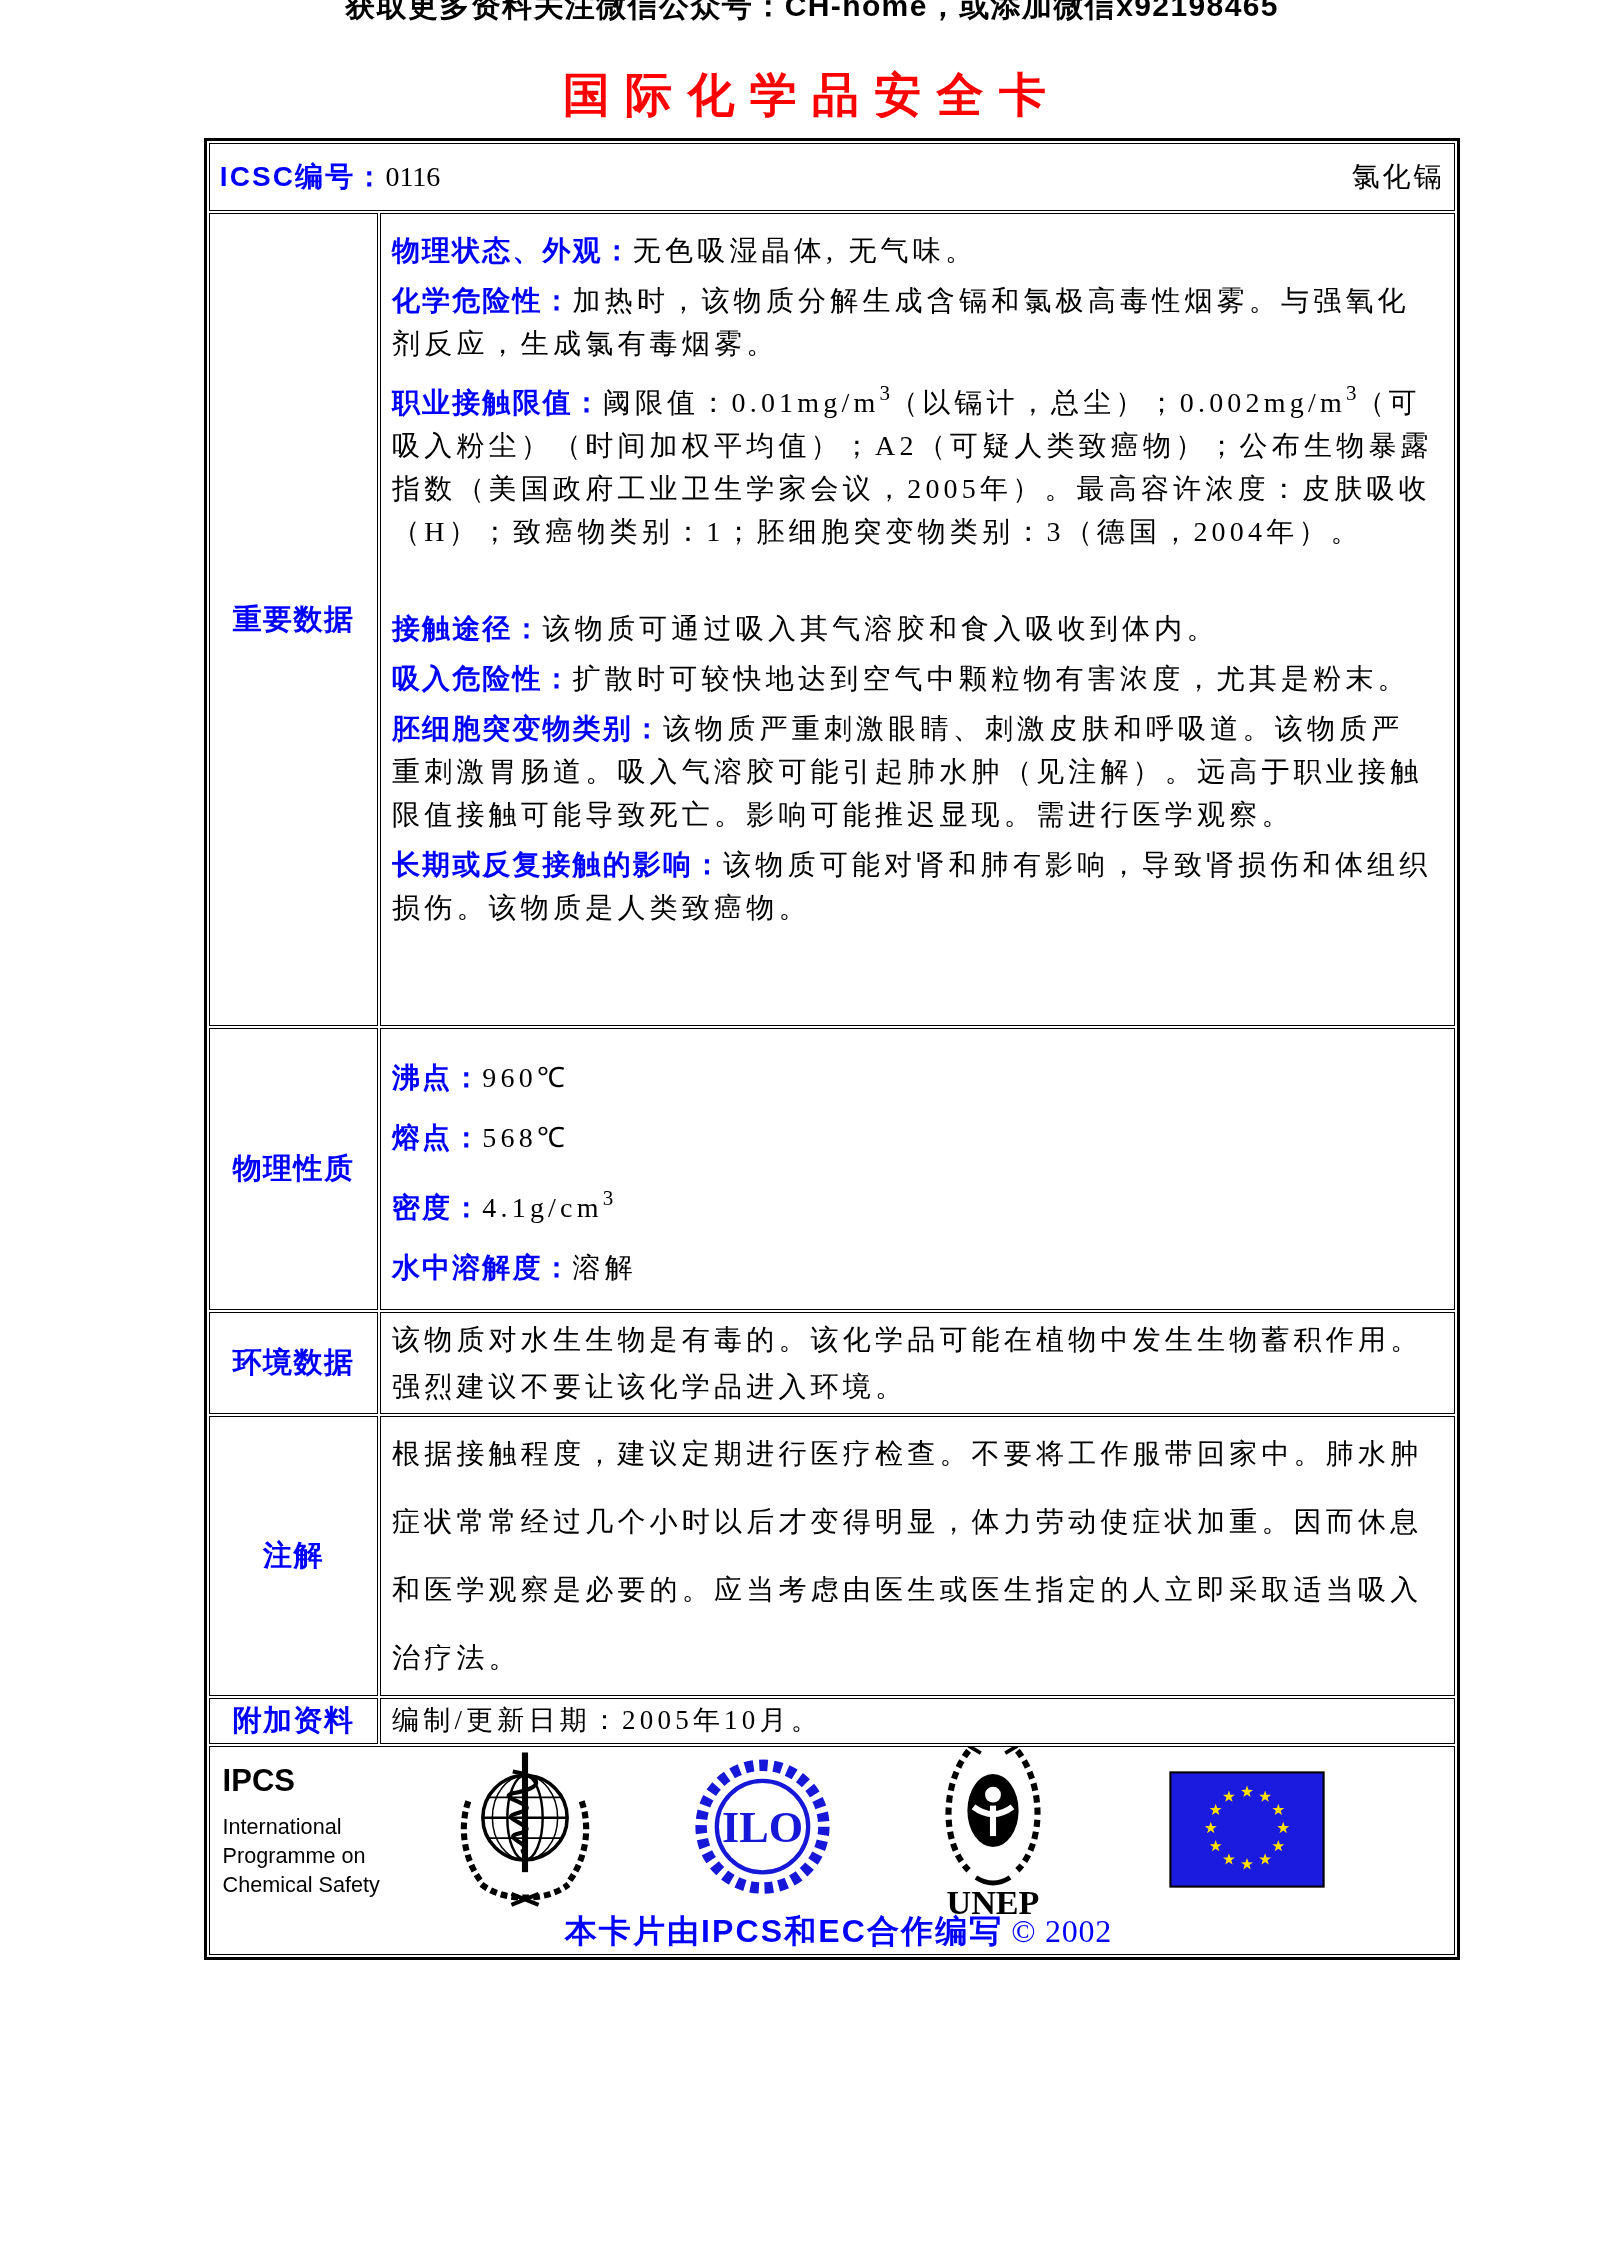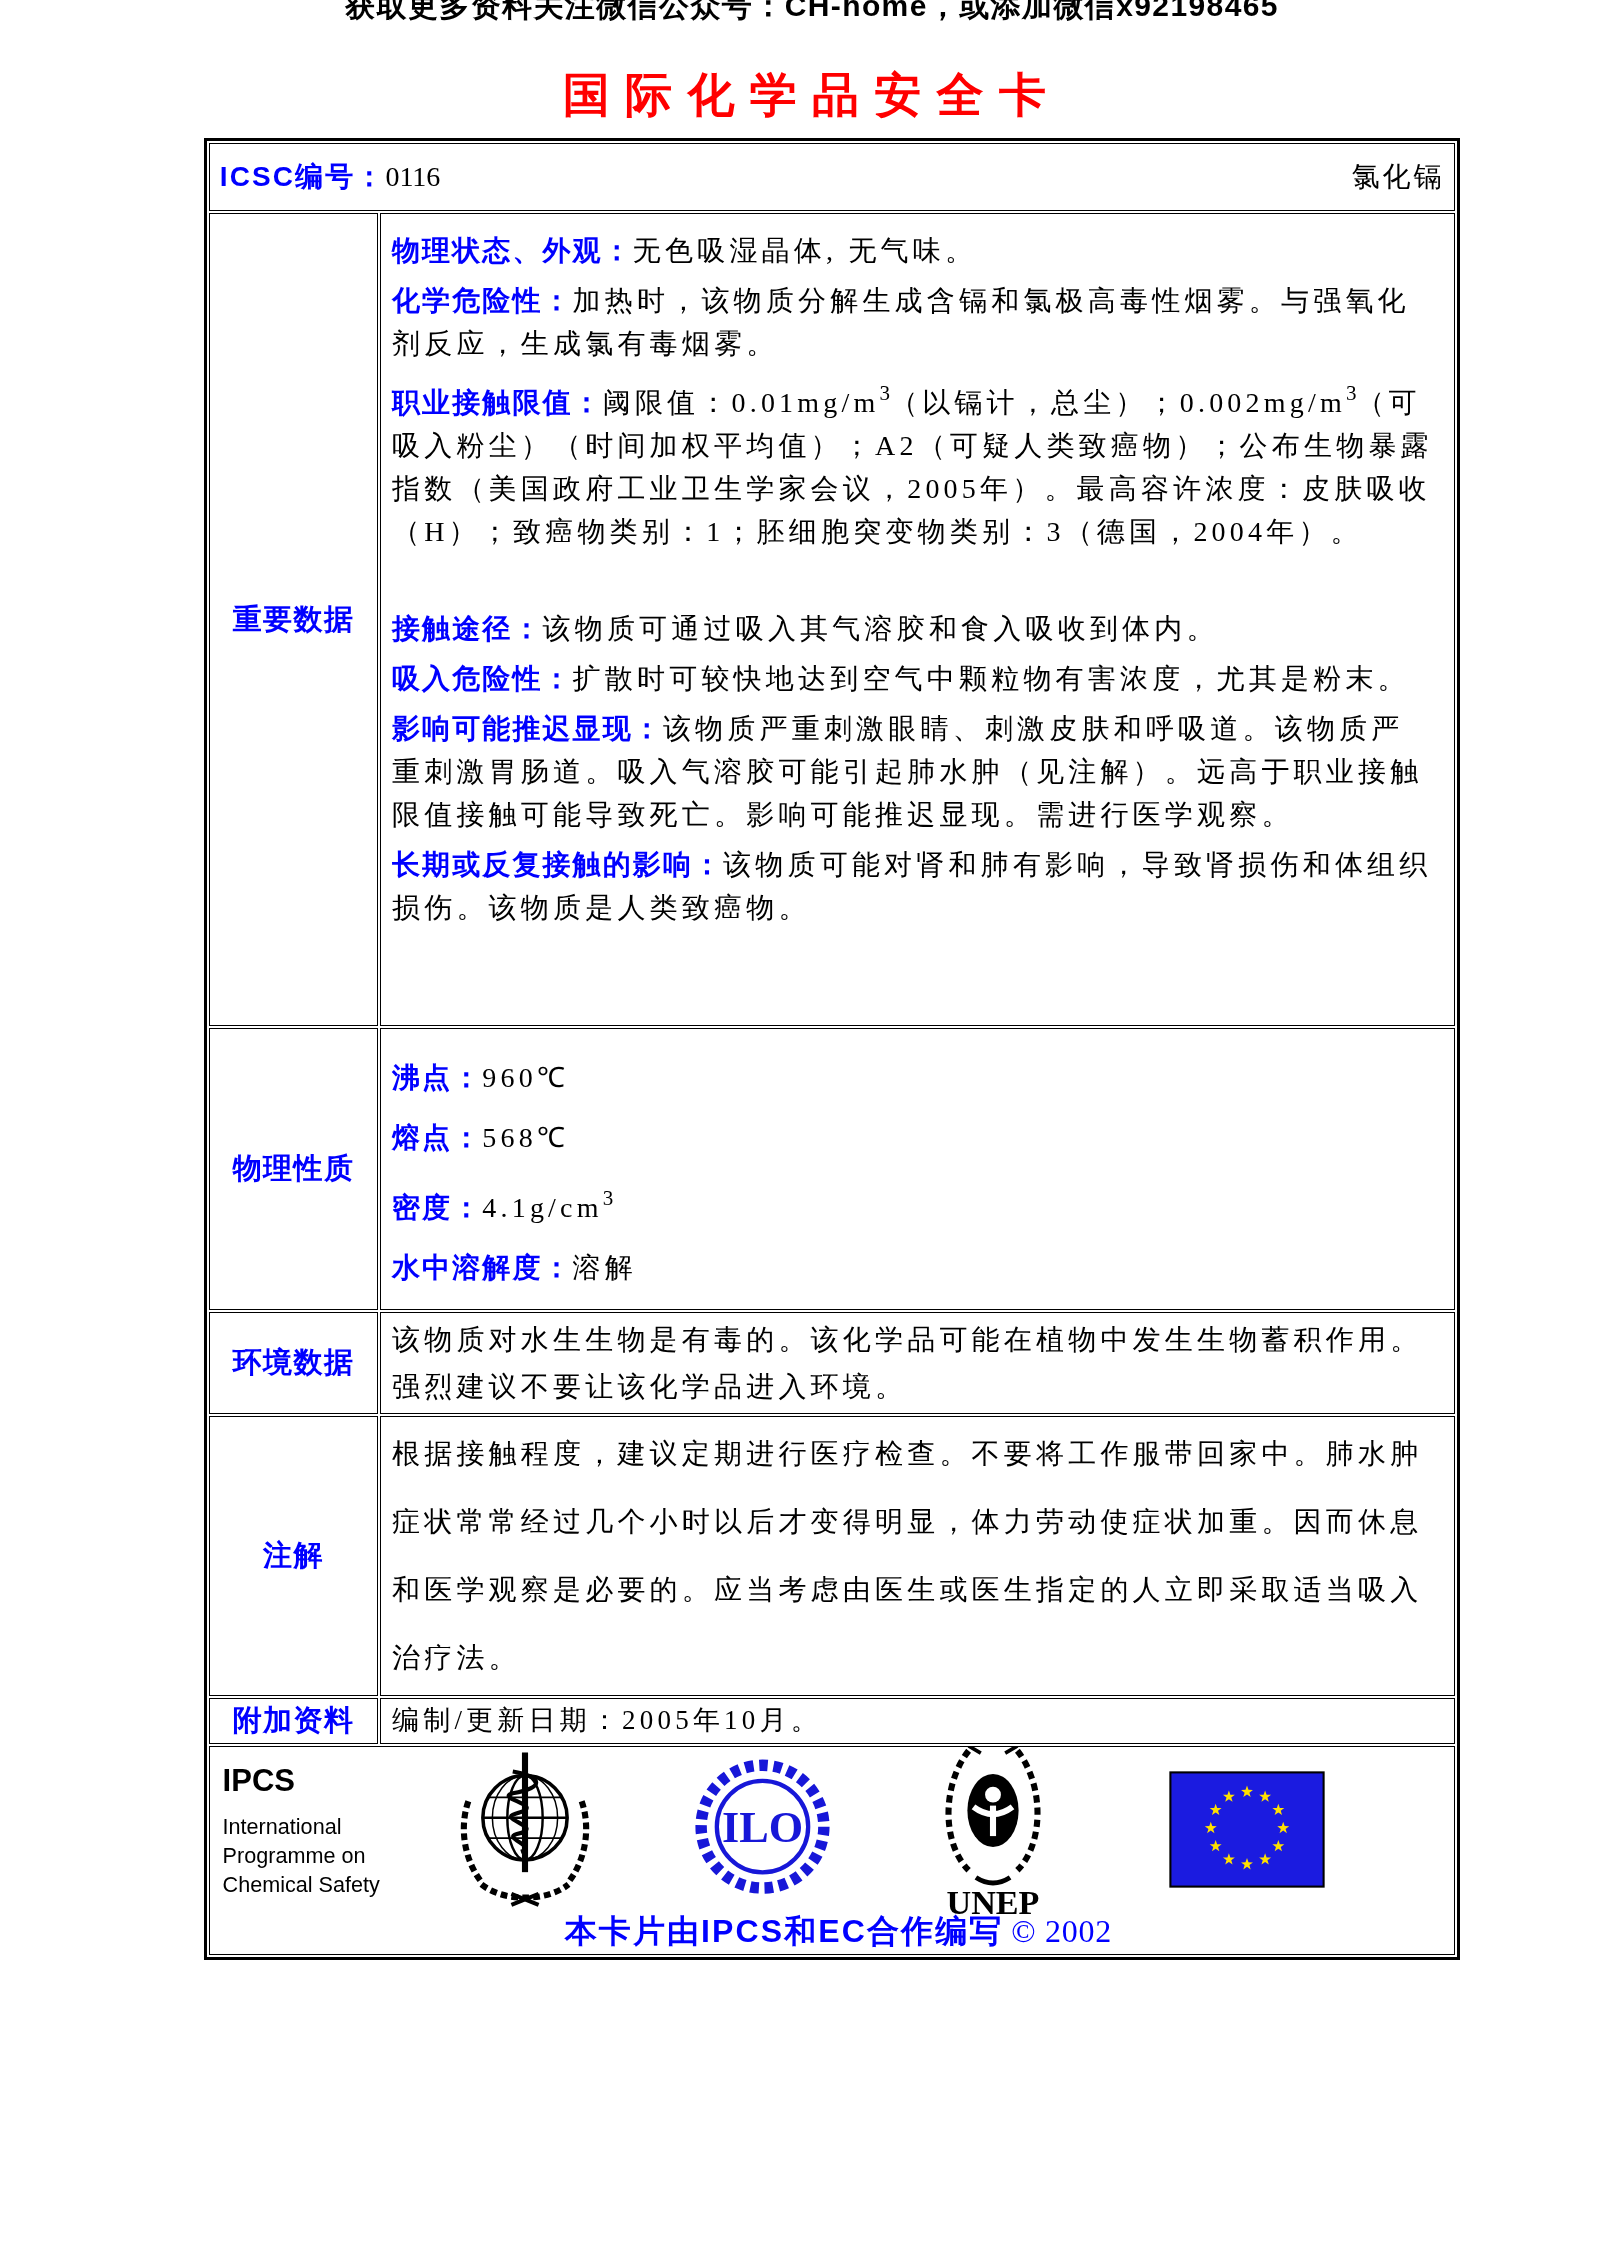--- a/index.html
+++ b/index.html
@@ -94,21 +94,21 @@
   </tr>
 
   <tr>
     <td class="label-cell" style="height:809px;">重要数据</td>
     <td class="content-cell important-cell">
       <p><span class="blab">物理状态、外观：</span><span>无色吸湿晶体, 无气味。</span></p>
       <p><span class="blab">化学危险性：</span><span>加热时，该物质分解生成含镉和氯极高毒性烟雾。与强氧化剂反应，生成氯有毒烟雾。</span></p>
       <p><span class="blab">职业接触限值：</span><span>阈限值：0.01mg/m<sup>3</sup>（以镉计，总尘）；0.002mg/m<sup>3</sup>（可吸入粉尘）（时间加权平均值）；A2（可疑人类致癌物）；公布生物暴露指数（美国政府工业卫生学家会议，2005年）。最高容许浓度：皮肤吸收（H）；致癌物类别：1；胚细胞突变物类别：3（德国，2004年）。</span></p>
       <p class="p-gap"><span class="blab">接触途径：</span><span>该物质可通过吸入其气溶胶和食入吸收到体内。</span></p>
       <p><span class="blab">吸入危险性：</span><span>扩散时可较快地达到空气中颗粒物有害浓度，尤其是粉末。</span></p>
-      <p><span class="blab">影响可能推迟显现：</span><span>该物质严重刺激眼睛、刺激皮肤和呼吸道。该物质严重刺激胃肠道。吸入气溶胶可能引起肺水肿（见注解）。远高于职业接触限值接触可能导致死亡。影响可能推迟显现。需进行医学观察。</span></p>
+      <p><span class="blab">胚细胞突变物类别：</span><span>该物质严重刺激眼睛、刺激皮肤和呼吸道。该物质严重刺激胃肠道。吸入气溶胶可能引起肺水肿（见注解）。远高于职业接触限值接触可能导致死亡。影响可能推迟显现。需进行医学观察。</span></p>
       <p><span class="blab">长期或反复接触的影响：</span><span>该物质可能对肾和肺有影响，导致肾损伤和体组织损伤。该物质是人类致癌物。</span></p>
     </td>
   </tr>
 
   <tr>
     <td class="label-cell" style="height:267px;text-align:center;">物理性质</td>
     <td class="content-cell phys-cell">
       <p><span class="blab">沸点：</span><span>960℃</span></p>
       <p><span class="blab">熔点：</span><span>568℃</span></p>
       <p><span class="blab">密度：</span><span>4.1g/cm<sup>3</sup></span></p>

